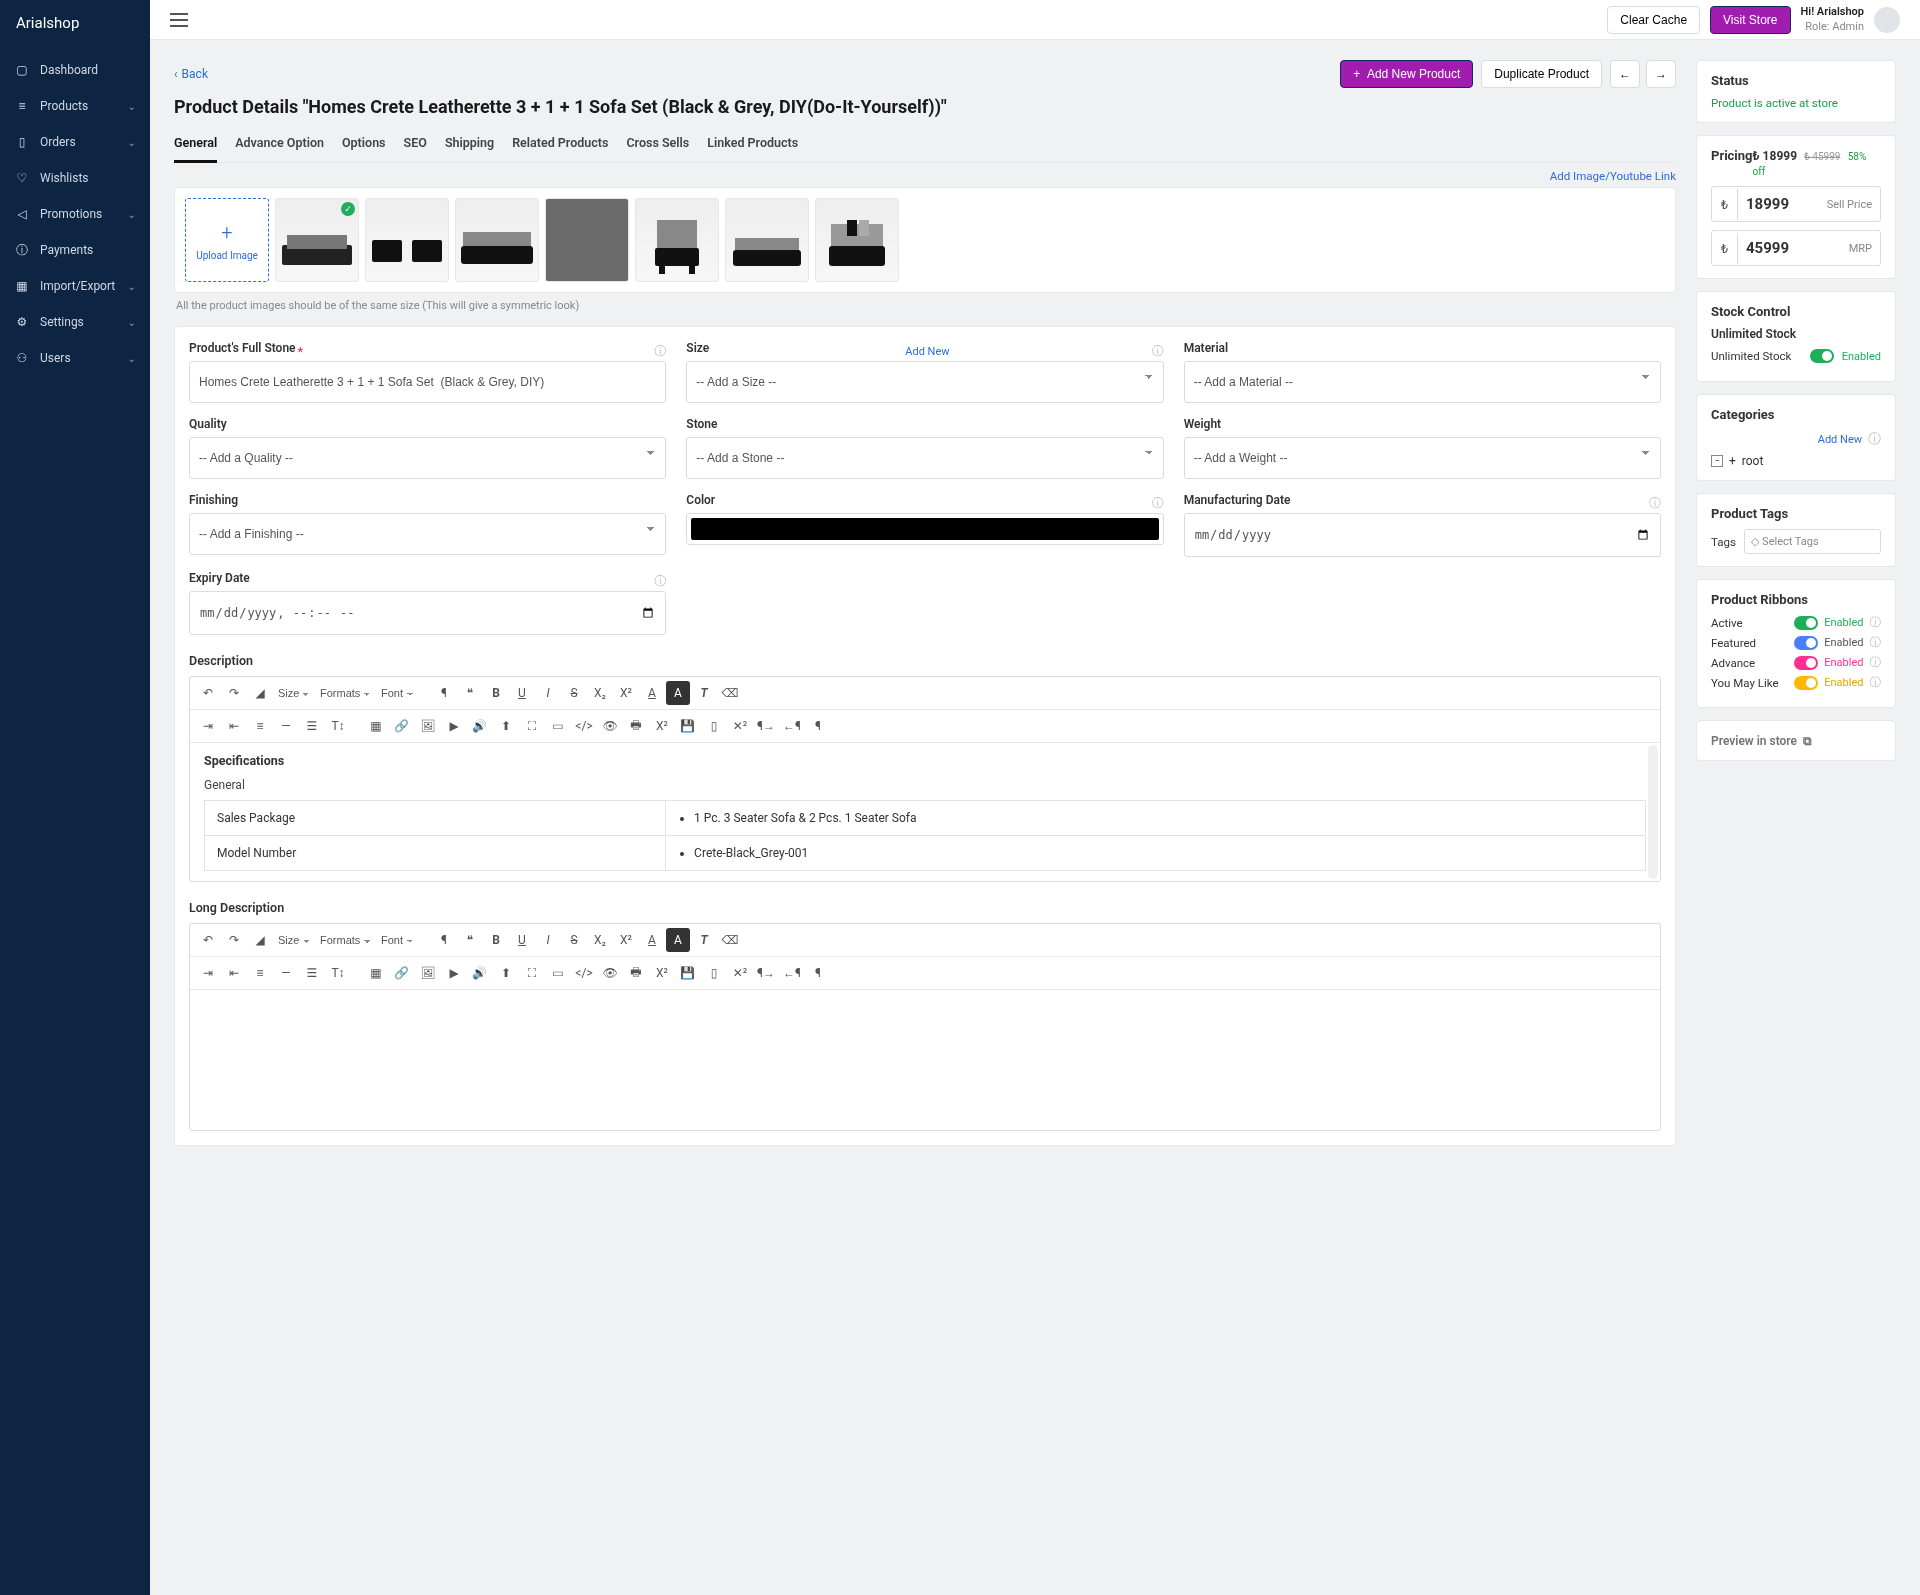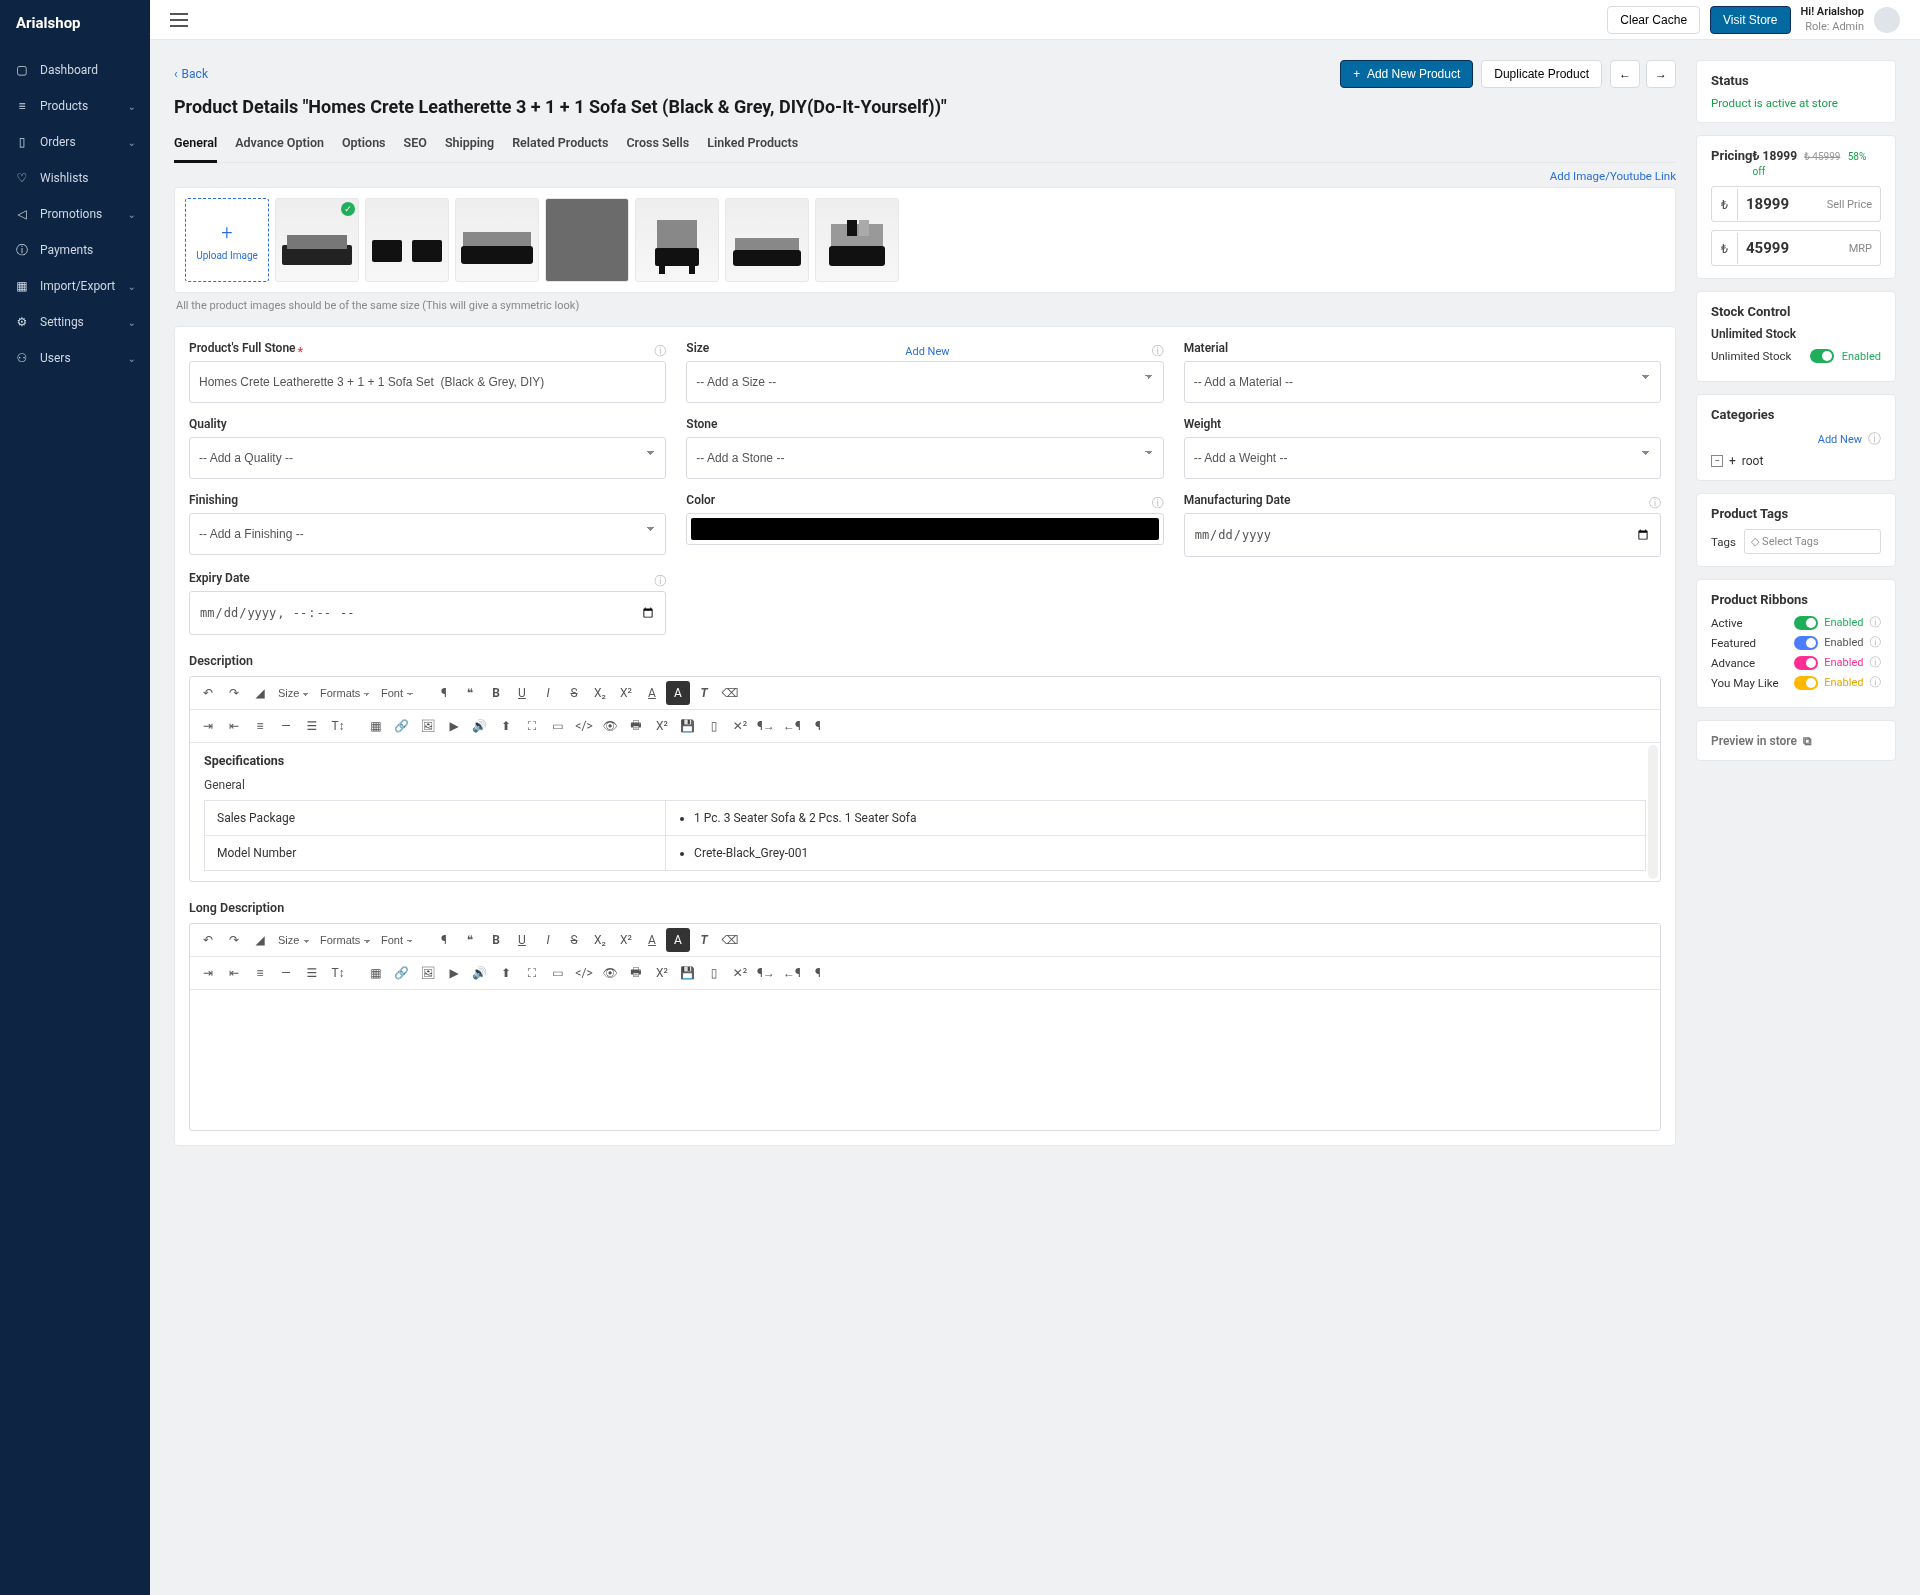--- a/index.html
+++ b/index.html
@@ -1,34 +1,34 @@
 <!DOCTYPE html>
 <html><head>
 <meta charset="utf-8">
 <style>
 * { box-sizing: border-box; margin: 0; padding: 0; }
 body { font-family: -apple-system, BlinkMacSystemFont, "Segoe UI", Roboto, sans-serif; font-size: 13px; color: #333; background: #f0f1f3; }
 .app { display: flex; min-height: 100vh; }
 
 
 .sidebar { width: 150px; background: #0d2443; color: #fff; flex-shrink: 0; }
-.brand { padding: 14px 16px; font-size: 15px; font-weight: 700; }
+.brand { padding: 14px 16px; font-size: 15px; font-weight: 400; }
 .nav { list-style: none; padding: 6px 0; }
 .nav-item { display: flex; align-items: center; padding: 10px 14px; font-size: 12px; color: #cfd8e3; cursor: pointer; }
 .nav-item .ico { width: 16px; height: 16px; margin-right: 10px; display: inline-flex; align-items: center; justify-content: center; }
 .nav-item .chev { margin-left: auto; font-size: 10px; color: #8a9bb0; }
 
 
 .main { flex: 1; display: flex; flex-direction: column; }
 .topbar { background: #fff; border-bottom: 1px solid #e5e7eb; display: flex; align-items: center; padding: 6px 20px; height: 40px; }
 .hamburger { width: 18px; height: 14px; display: flex; flex-direction: column; justify-content: space-between; cursor: pointer; }
 .hamburger span { height: 2px; background: #555; }
 .topbar-right { margin-left: auto; display: flex; align-items: center; gap: 10px; }
 .btn { border: 1px solid #d8dbe0; background: #fff; padding: 6px 12px; border-radius: 4px; font-size: 12px; cursor: pointer; }
-.btn-primary { background: #0369a1; color: #fff; border-color: #0d2c5a; }
+.btn-primary { background: #a21caf; color: #fff; border-color: #0d2c5a; }
 .userbox { text-align: right; font-size: 11px; line-height: 1.3; }
 .userbox .name { font-weight: 600; color: #222; }
 .userbox .role { color: #888; }
 .avatar { width: 26px; height: 26px; border-radius: 50%; background: #e0e3e8; display:inline-block; }
 
 
 .content { padding: 20px 24px; display: flex; gap: 20px; }
 .left-col { flex: 1; min-width: 0; }
 .right-col { width: 200px; flex-shrink: 0; display: flex; flex-direction: column; gap: 12px; }
 

